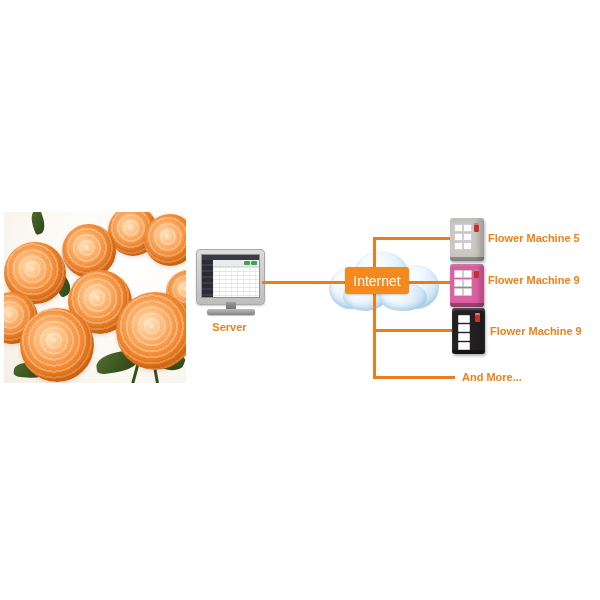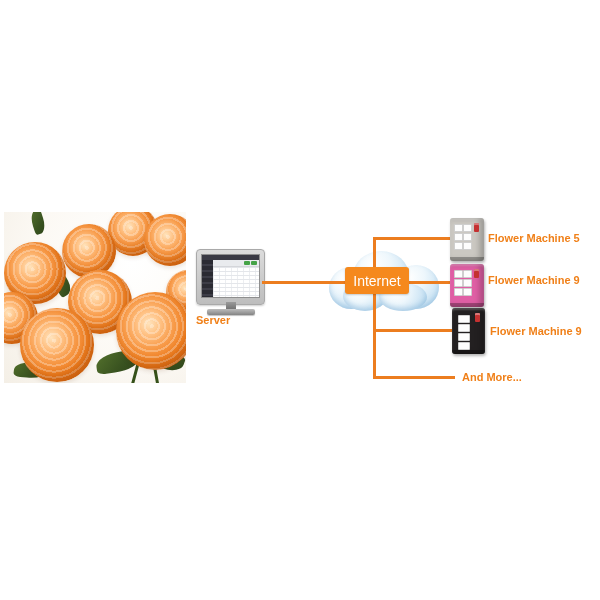--- a/index.html
+++ b/index.html
@@ -35,21 +35,21 @@
     background-image:linear-gradient(#e4e6ea 1px, transparent 1px),
                      linear-gradient(90deg,#eceef1 1px, transparent 1px);
     background-size:100% 4px, 6px 100%;}
   .monitor-neck{position:absolute;left:226px;top:302px;width:10px;height:8px;
     background:linear-gradient(#9a9a9a,#6f6f6f);}
   .monitor-base{position:absolute;left:207px;top:309px;width:48px;height:6px;border-radius:2px;
     background:linear-gradient(#bcbcbc,#848484);box-shadow:0 1px 1px rgba(0,0,0,.25);}
 
   
   .orange-label{position:absolute;font-weight:bold;font-size:11px;line-height:12px;white-space:nowrap;}
-  .server-label{left:196px;top:314px;width:67px;}
+  .server-label{left:196px;top:321px;width:67px;text-align:center;}
   .label-m1{left:488px;top:232px;}
   .label-m2{left:488px;top:274px;}
   .label-m3{left:490px;top:325px;}
   .label-more{left:462px;top:371px;}
 
   
   .line{position:absolute;z-index:2;}
   .line-main{left:262px;top:281px;width:189px;height:3px;}
   .line-vert{left:373px;top:237px;width:3px;height:142px;}
   .line-b1{left:375px;top:237px;width:76px;height:3px;}

